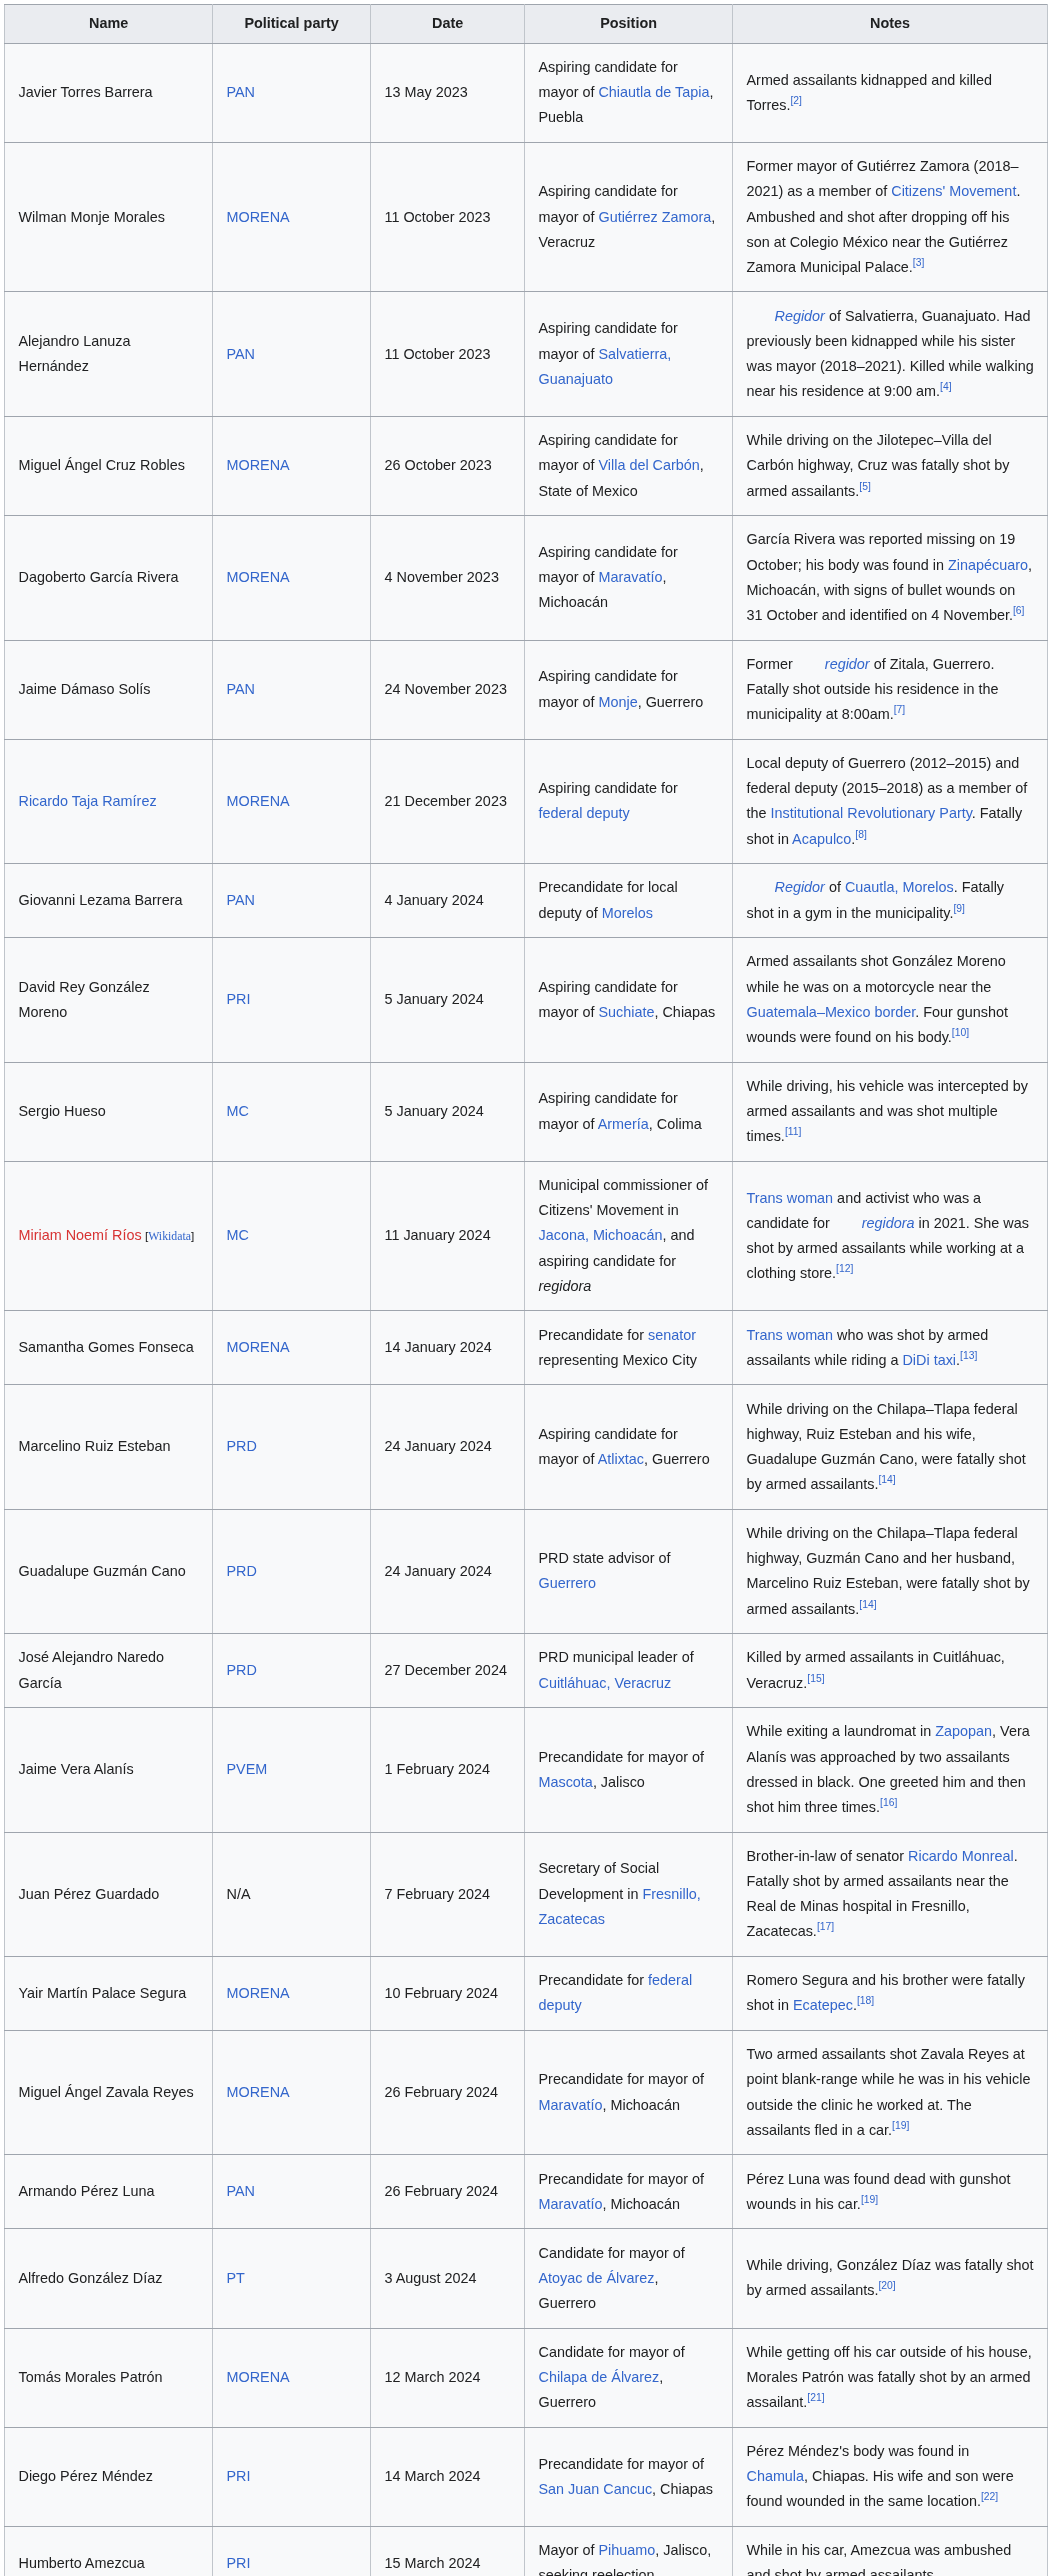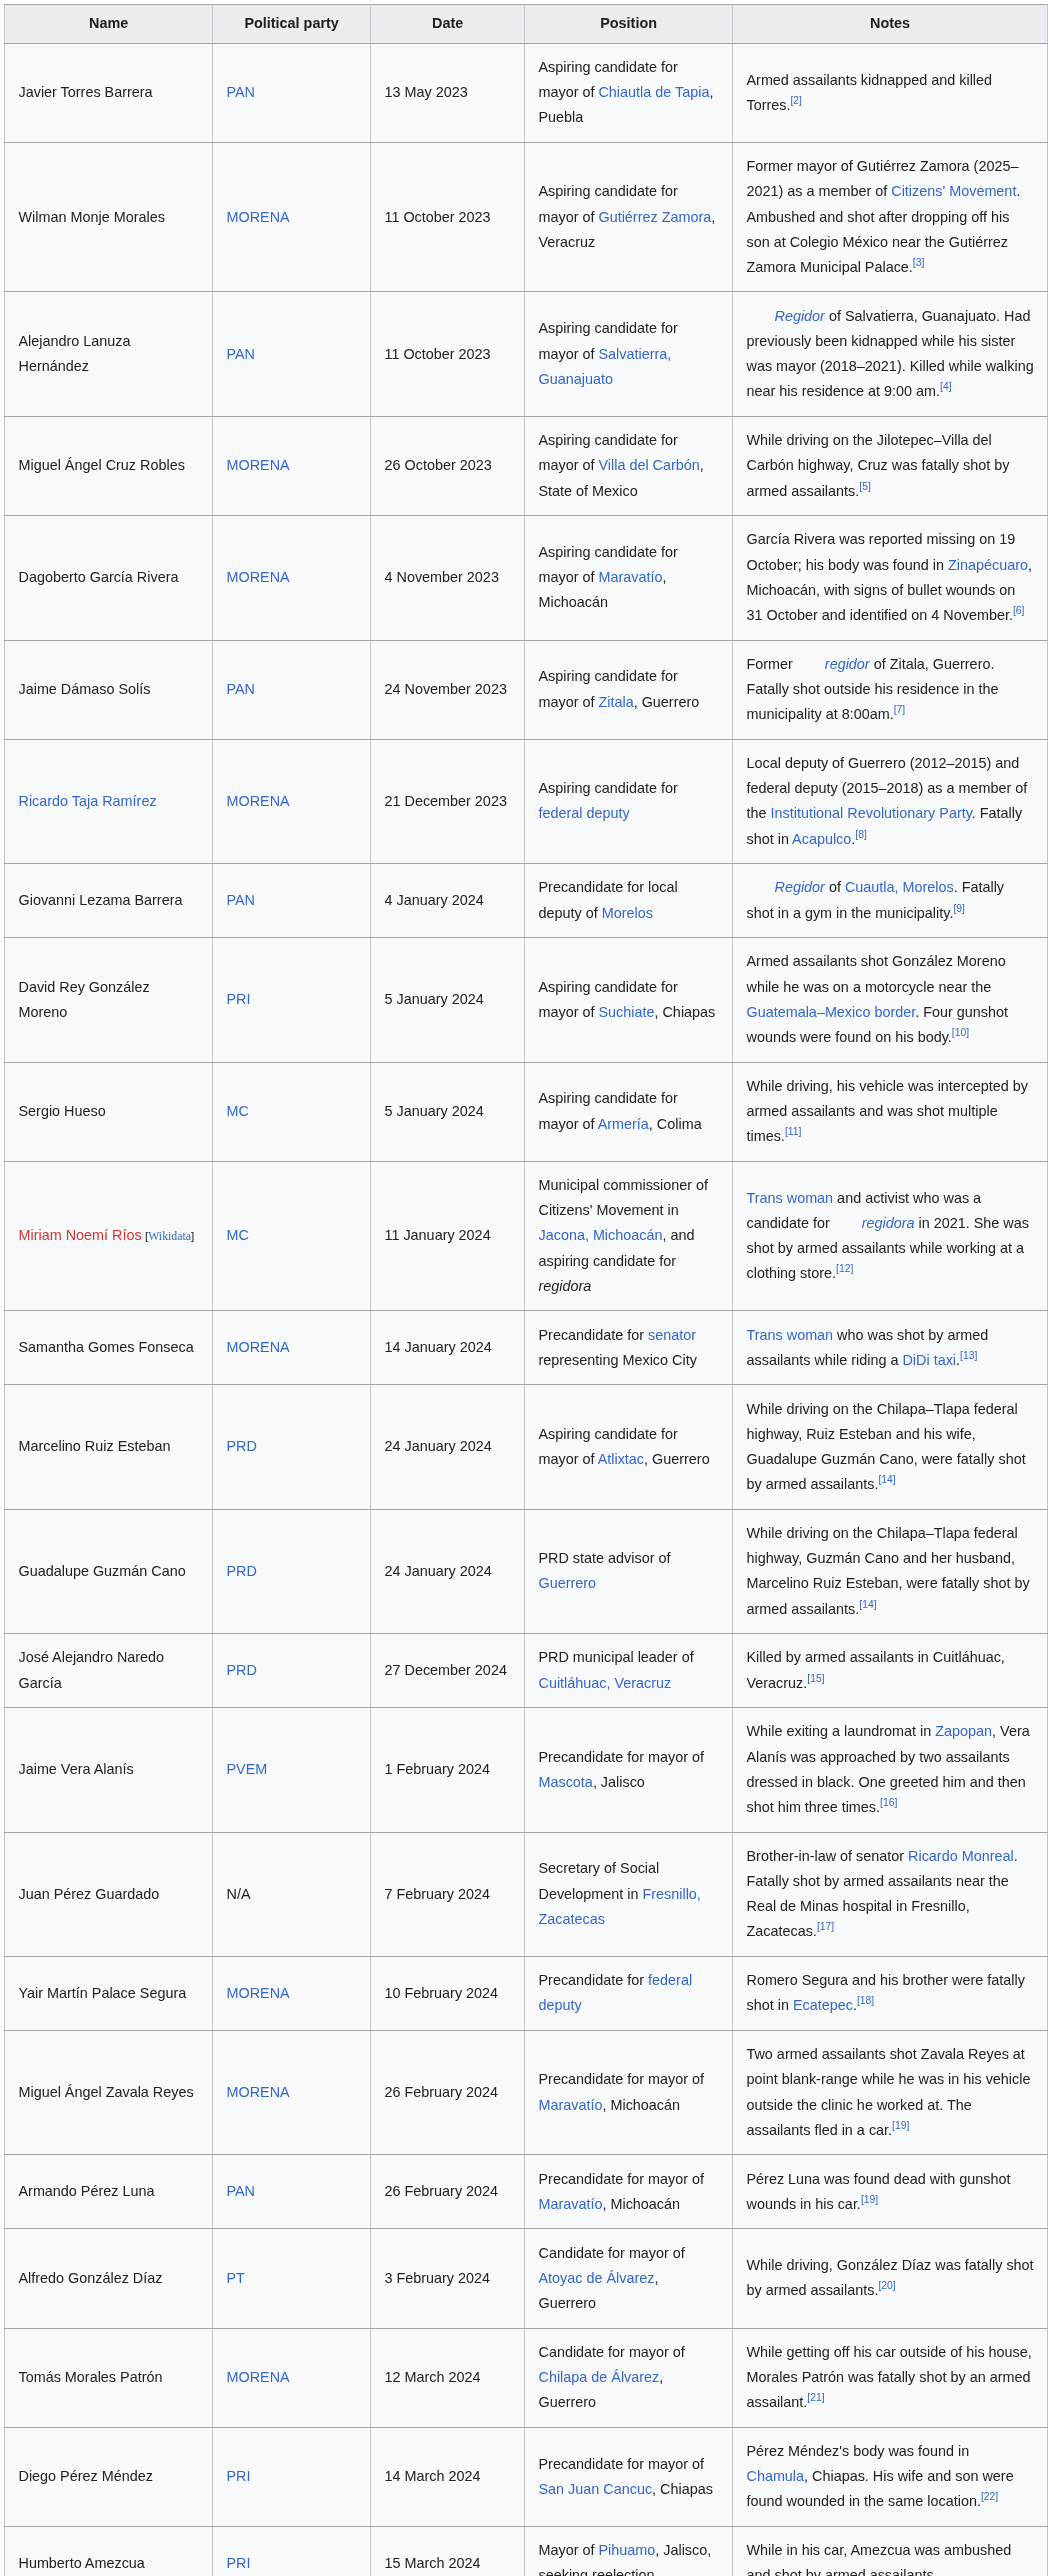--- a/index.html
+++ b/index.html
@@ -53,21 +53,21 @@
           <td class="party-cell"><a class="lnk">PAN</a></td>
           <td class="date-cell">13 May 2023</td>
           <td class="position-cell"><span>Aspiring candidate for mayor of </span><a class="lnk">Chiautla de Tapia</a><span>, Puebla</span></td>
           <td class="notes-cell"><span>Armed assailants kidnapped and killed Torres.</span><sup class="ref"><a>[2]</a></sup></td>
         </tr>
         <tr>
           <td class="name-cell"><span>Wilman Monje Morales</span></td>
           <td class="party-cell"><a class="lnk">MORENA</a></td>
           <td class="date-cell">11 October 2023</td>
           <td class="position-cell"><span>Aspiring candidate for mayor of </span><a class="lnk">Gutiérrez Zamora</a><span>, Veracruz</span></td>
-          <td class="notes-cell"><span>Former mayor of Gutiérrez Zamora (2025–2021) as a member of </span><a class="lnk">Citizens' Movement</a><span>. Ambushed and shot after dropping off his son at Colegio México near the Gutiérrez Zamora Municipal Palace.</span><sup class="ref"><a>[3]</a></sup></td>
+          <td class="notes-cell"><span>Former mayor of Gutiérrez Zamora (2018–2021) as a member of </span><a class="lnk">Citizens' Movement</a><span>. Ambushed and shot after dropping off his son at Colegio México near the Gutiérrez Zamora Municipal Palace.</span><sup class="ref"><a>[3]</a></sup></td>
         </tr>
         <tr>
           <td class="name-cell"><span>Alejandro Lanuza Hernández</span></td>
           <td class="party-cell"><a class="lnk">PAN</a></td>
           <td class="date-cell">11 October 2023</td>
           <td class="position-cell"><span>Aspiring candidate for mayor of </span><a class="lnk">Salvatierra, Guanajuato</a></td>
           <td class="notes-cell"><a class="lnk ital">Regidor</a><span> of Salvatierra, Guanajuato. Had previously been kidnapped while his sister was mayor (2018–2021). Killed while walking near his residence at 9:00 am.</span><sup class="ref"><a>[4]</a></sup></td>
         </tr>
         <tr>
           <td class="name-cell"><span>Miguel Ángel Cruz Robles</span></td>
@@ -80,21 +80,21 @@
           <td class="name-cell"><span>Dagoberto García Rivera</span></td>
           <td class="party-cell"><a class="lnk">MORENA</a></td>
           <td class="date-cell">4 November 2023</td>
           <td class="position-cell"><span>Aspiring candidate for mayor of </span><a class="lnk">Maravatío</a><span>, Michoacán</span></td>
           <td class="notes-cell"><span>García Rivera was reported missing on 19 October; his body was found in </span><a class="lnk">Zinapécuaro</a><span>, Michoacán, with signs of bullet wounds on 31 October and identified on 4 November.</span><sup class="ref"><a>[6]</a></sup></td>
         </tr>
         <tr>
           <td class="name-cell"><span>Jaime Dámaso Solís</span></td>
           <td class="party-cell"><a class="lnk">PAN</a></td>
           <td class="date-cell">24 November 2023</td>
-          <td class="position-cell"><span>Aspiring candidate for mayor of </span><a class="lnk">Zitala</a><span>, Guerrero</span></td>
+          <td class="position-cell"><span>Aspiring candidate for mayor of </span><a class="lnk">Monje</a><span>, Guerrero</span></td>
           <td class="notes-cell"><span>Former </span><a class="lnk ital">regidor</a><span> of Zitala, Guerrero. Fatally shot outside his residence in the municipality at 8:00am.</span><sup class="ref"><a>[7]</a></sup></td>
         </tr>
         <tr>
           <td class="name-cell"><a class="lnk">Ricardo Taja Ramírez</a></td>
           <td class="party-cell"><a class="lnk">MORENA</a></td>
           <td class="date-cell">21 December 2023</td>
           <td class="position-cell"><span>Aspiring candidate for </span><a class="lnk">federal deputy</a></td>
           <td class="notes-cell"><span>Local deputy of Guerrero (2012–2015) and federal deputy (2015–2018) as a member of the </span><a class="lnk">Institutional Revolutionary Party</a><span>. Fatally shot in </span><a class="lnk">Acapulco</a><span>.</span><sup class="ref"><a>[8]</a></sup></td>
         </tr>
         <tr>
@@ -184,21 +184,21 @@
         <tr>
           <td class="name-cell"><span>Armando Pérez Luna</span></td>
           <td class="party-cell"><a class="lnk">PAN</a></td>
           <td class="date-cell">26 February 2024</td>
           <td class="position-cell"><span>Precandidate for mayor of </span><a class="lnk">Maravatío</a><span>, Michoacán</span></td>
           <td class="notes-cell"><span>Pérez Luna was found dead with gunshot wounds in his car.</span><sup class="ref"><a>[19]</a></sup></td>
         </tr>
         <tr>
           <td class="name-cell"><span>Alfredo González Díaz</span></td>
           <td class="party-cell"><a class="lnk">PT</a></td>
-          <td class="date-cell">3 February 2024</td>
+          <td class="date-cell">3 August 2024</td>
           <td class="position-cell"><span>Candidate for mayor of </span><a class="lnk">Atoyac de Álvarez</a><span>, Guerrero</span></td>
           <td class="notes-cell"><span>While driving, González Díaz was fatally shot by armed assailants.</span><sup class="ref"><a>[20]</a></sup></td>
         </tr>
         <tr>
           <td class="name-cell"><span>Tomás Morales Patrón</span></td>
           <td class="party-cell"><a class="lnk">MORENA</a></td>
           <td class="date-cell">12 March 2024</td>
           <td class="position-cell"><span>Candidate for mayor of </span><a class="lnk">Chilapa de Álvarez</a><span>, Guerrero</span></td>
           <td class="notes-cell"><span>While getting off his car outside of his house, Morales Patrón was fatally shot by an armed assailant.</span><sup class="ref"><a>[21]</a></sup></td>
         </tr>

